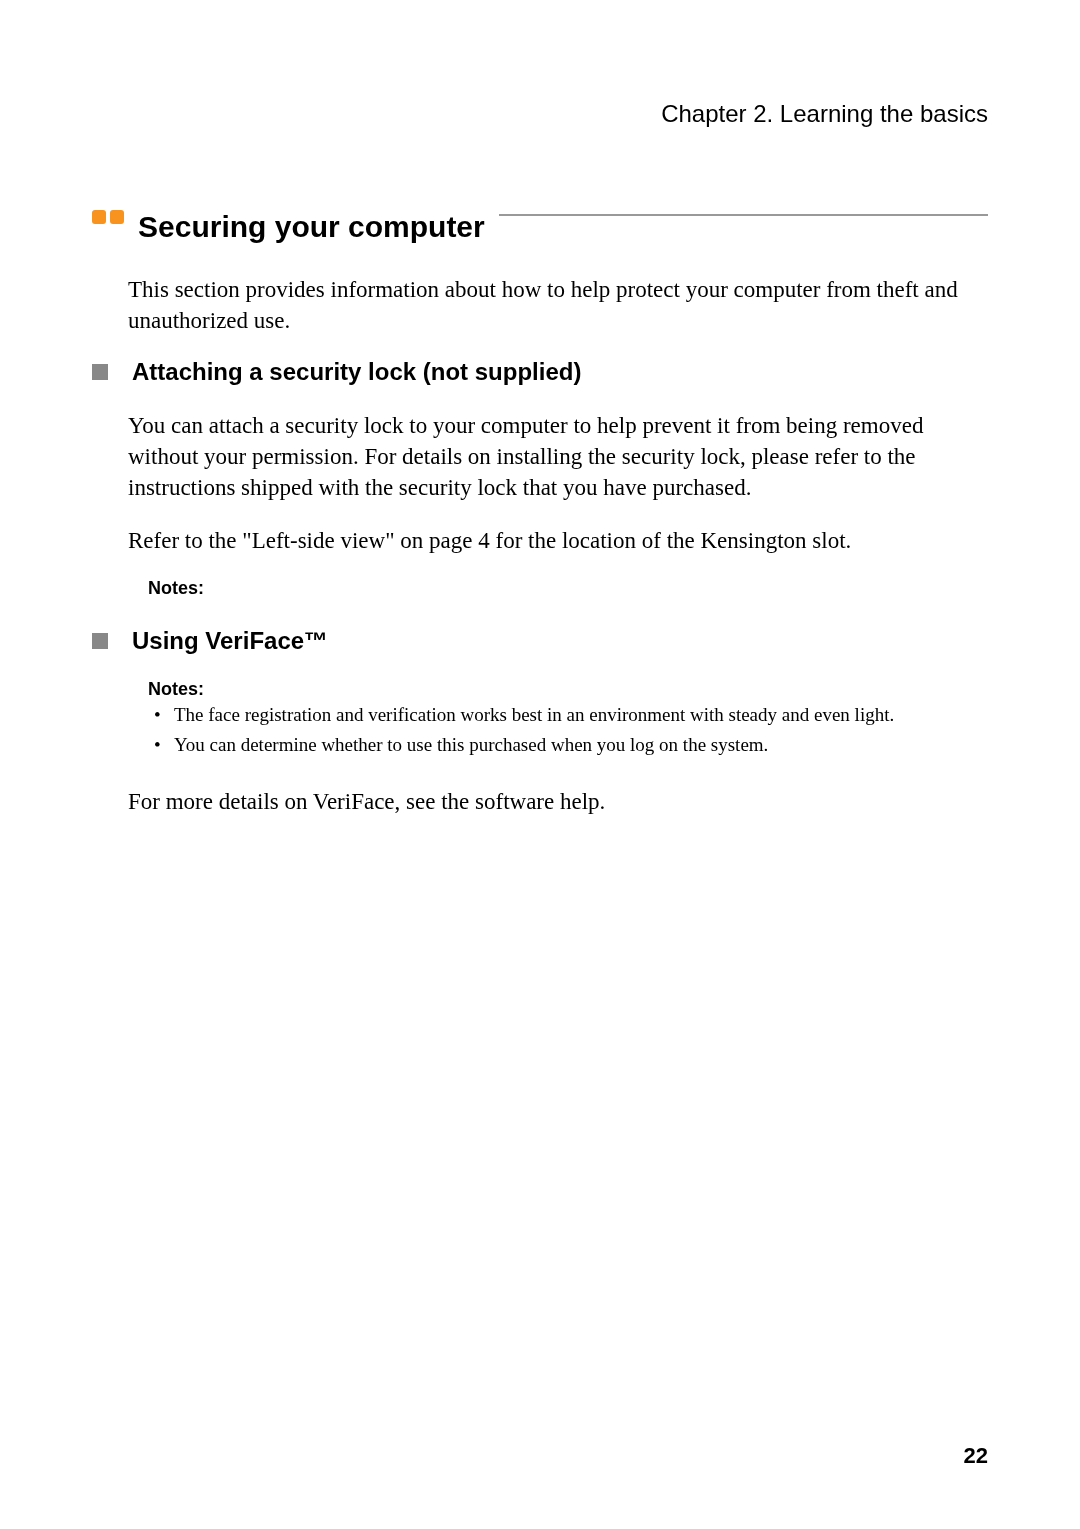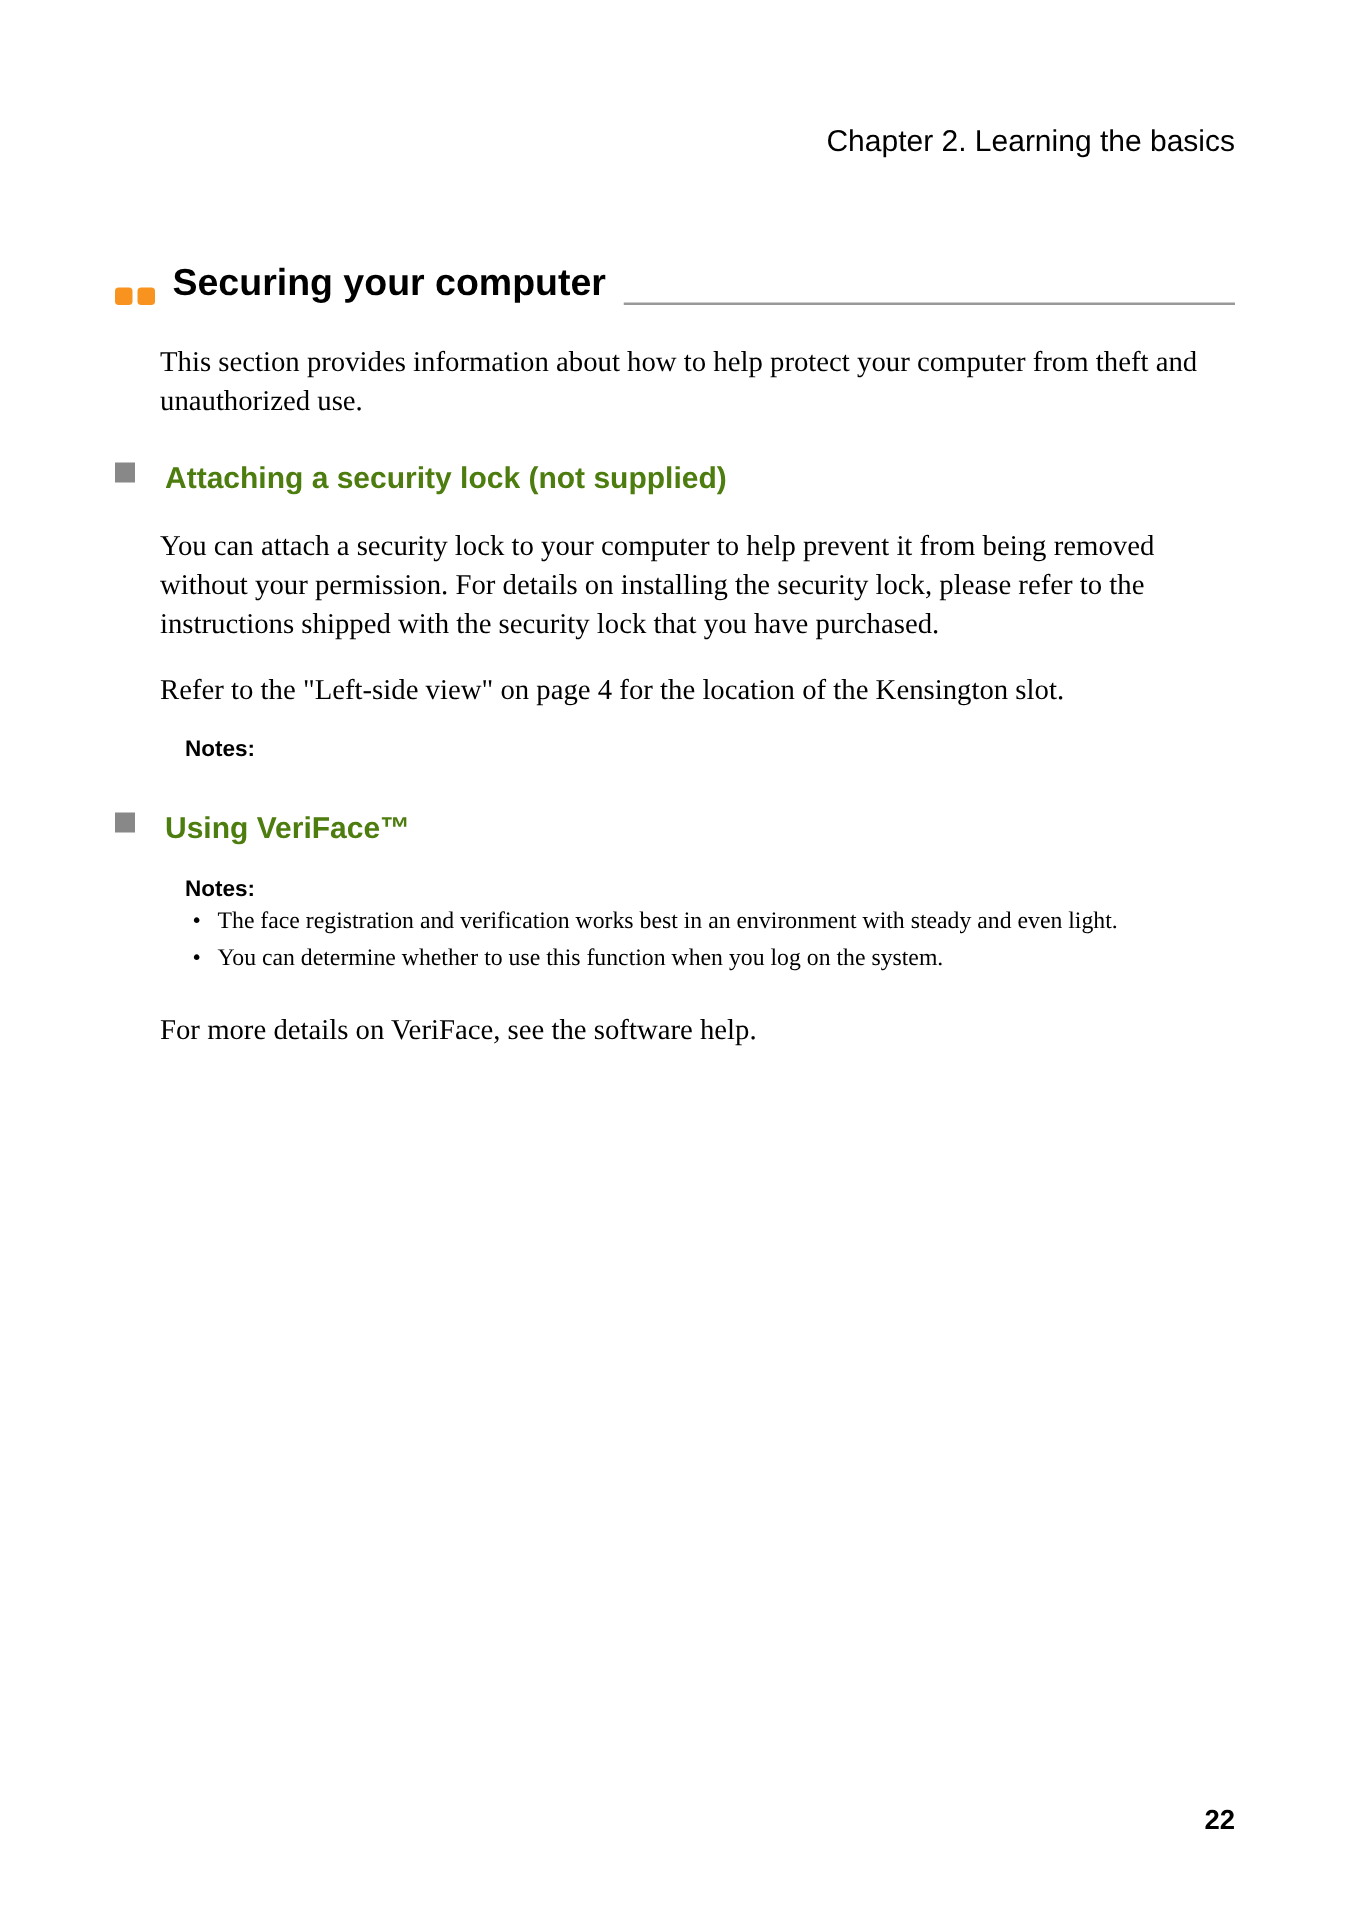--- a/index.html
+++ b/index.html
@@ -20,21 +20,21 @@
     }
     .chapter-header {
       font-family: Arial, Helvetica, sans-serif;
       font-weight: normal;
       font-size: 24px;
       text-align: right;
       margin-bottom: 82px;
     }
     .section-title-row {
       display: flex;
-      align-items: flex-end;
+      align-items: flex-start;
       margin-bottom: 30px;
     }
     .orange-squares {
       display: inline-flex;
       gap: 4px;
       margin-right: 14px;
       align-items: center;
     }
     .orange-square {
       width: 14px;
@@ -70,22 +70,21 @@
     .subsection-marker {
       width: 16px;
       height: 16px;
       background: #888;
       margin-right: 24px;
     }
     .subsection-title {
       font-family: Arial, Helvetica, sans-serif;
       font-weight: bold;
       font-size: 24px;
-      color: #4d7c0f;
-      margin-top: 11px;
+      color: #000000;
     }
     .notes-block {
       margin-left: 56px;
       margin-bottom: 28px;
     }
     .notes-label {
       font-family: Arial, Helvetica, sans-serif;
       font-weight: bold;
       font-size: 18px;
       margin-bottom: 2px;
@@ -152,21 +151,21 @@
   <div class="subsection-row">
     <span class="subsection-marker"></span>
     <span class="subsection-title">Using VeriFace™</span>
   </div>
 
 
   <div class="notes-block">
     <div class="notes-label">Notes:</div>
     <ul class="notes-list">
       <li>The face registration and verification works best in an environment with steady and even light.</li>
-      <li>You can determine whether to use this function when you log on the system.</li>
+      <li>You can determine whether to use this purchased when you log on the system.</li>
     </ul>
   </div>
 
   <div class="body-text">For more details on VeriFace, see the software help.</div>
 
   <div class="page-number">22</div>
 
 </div>
 
 </body></html>

